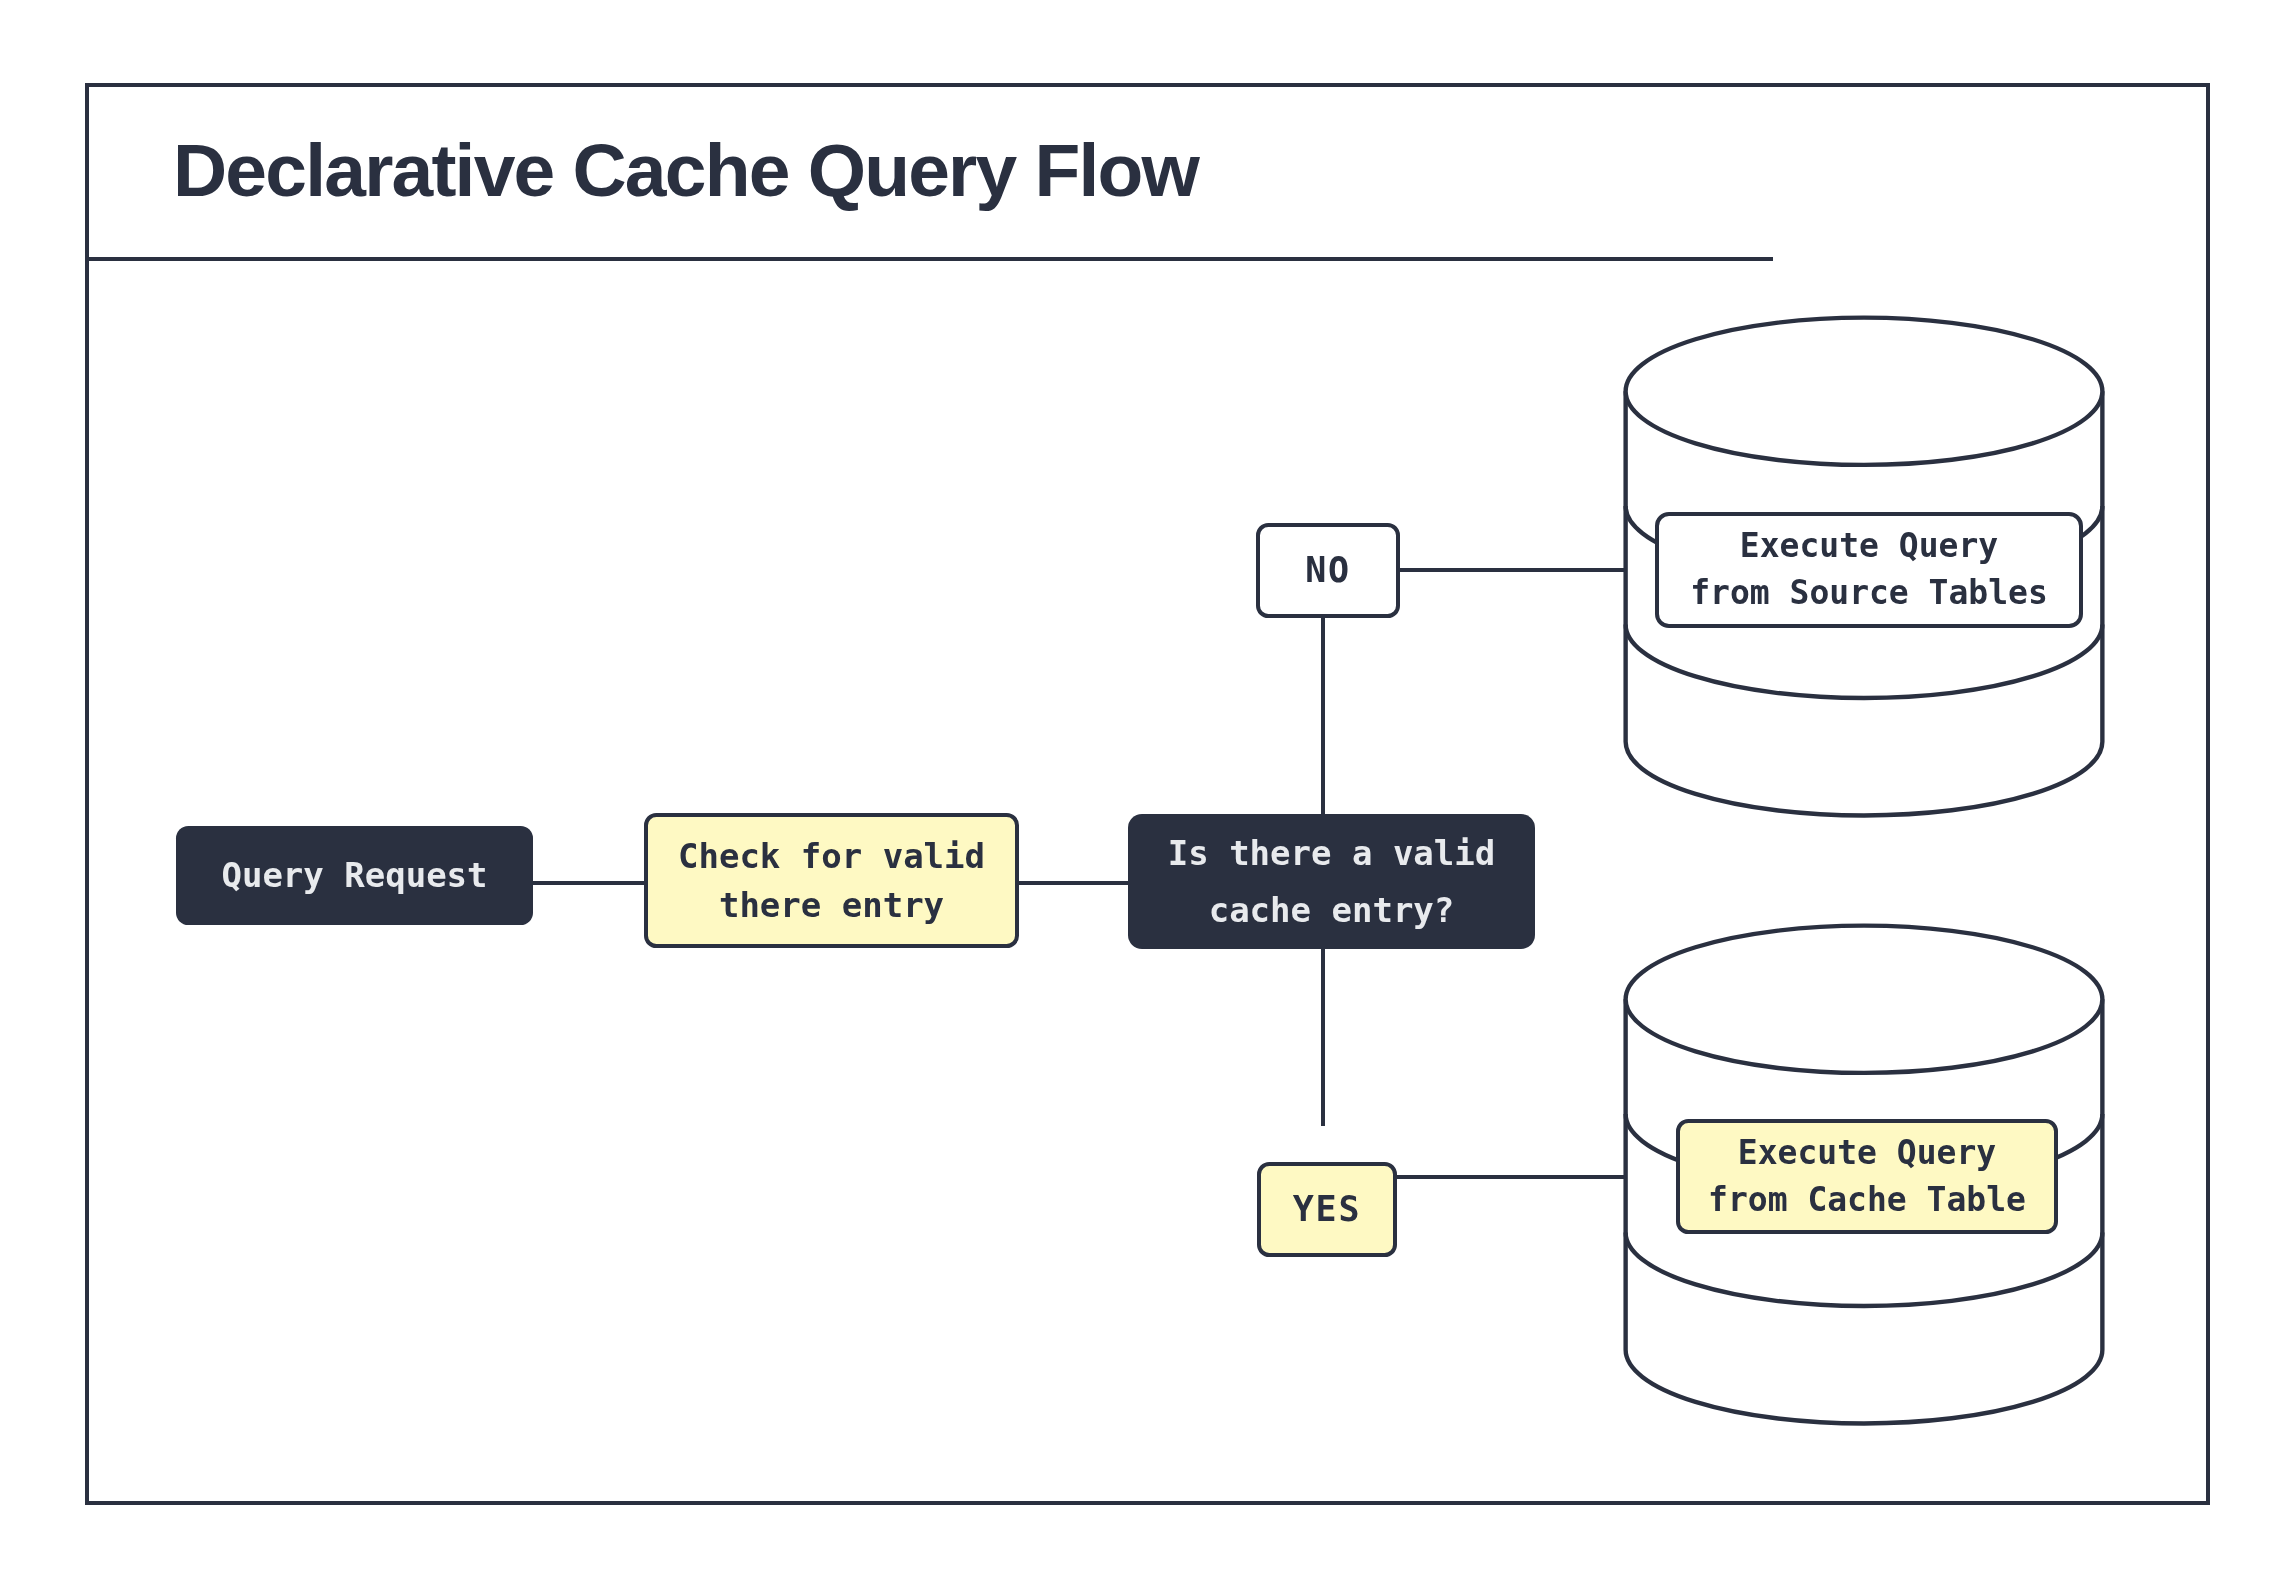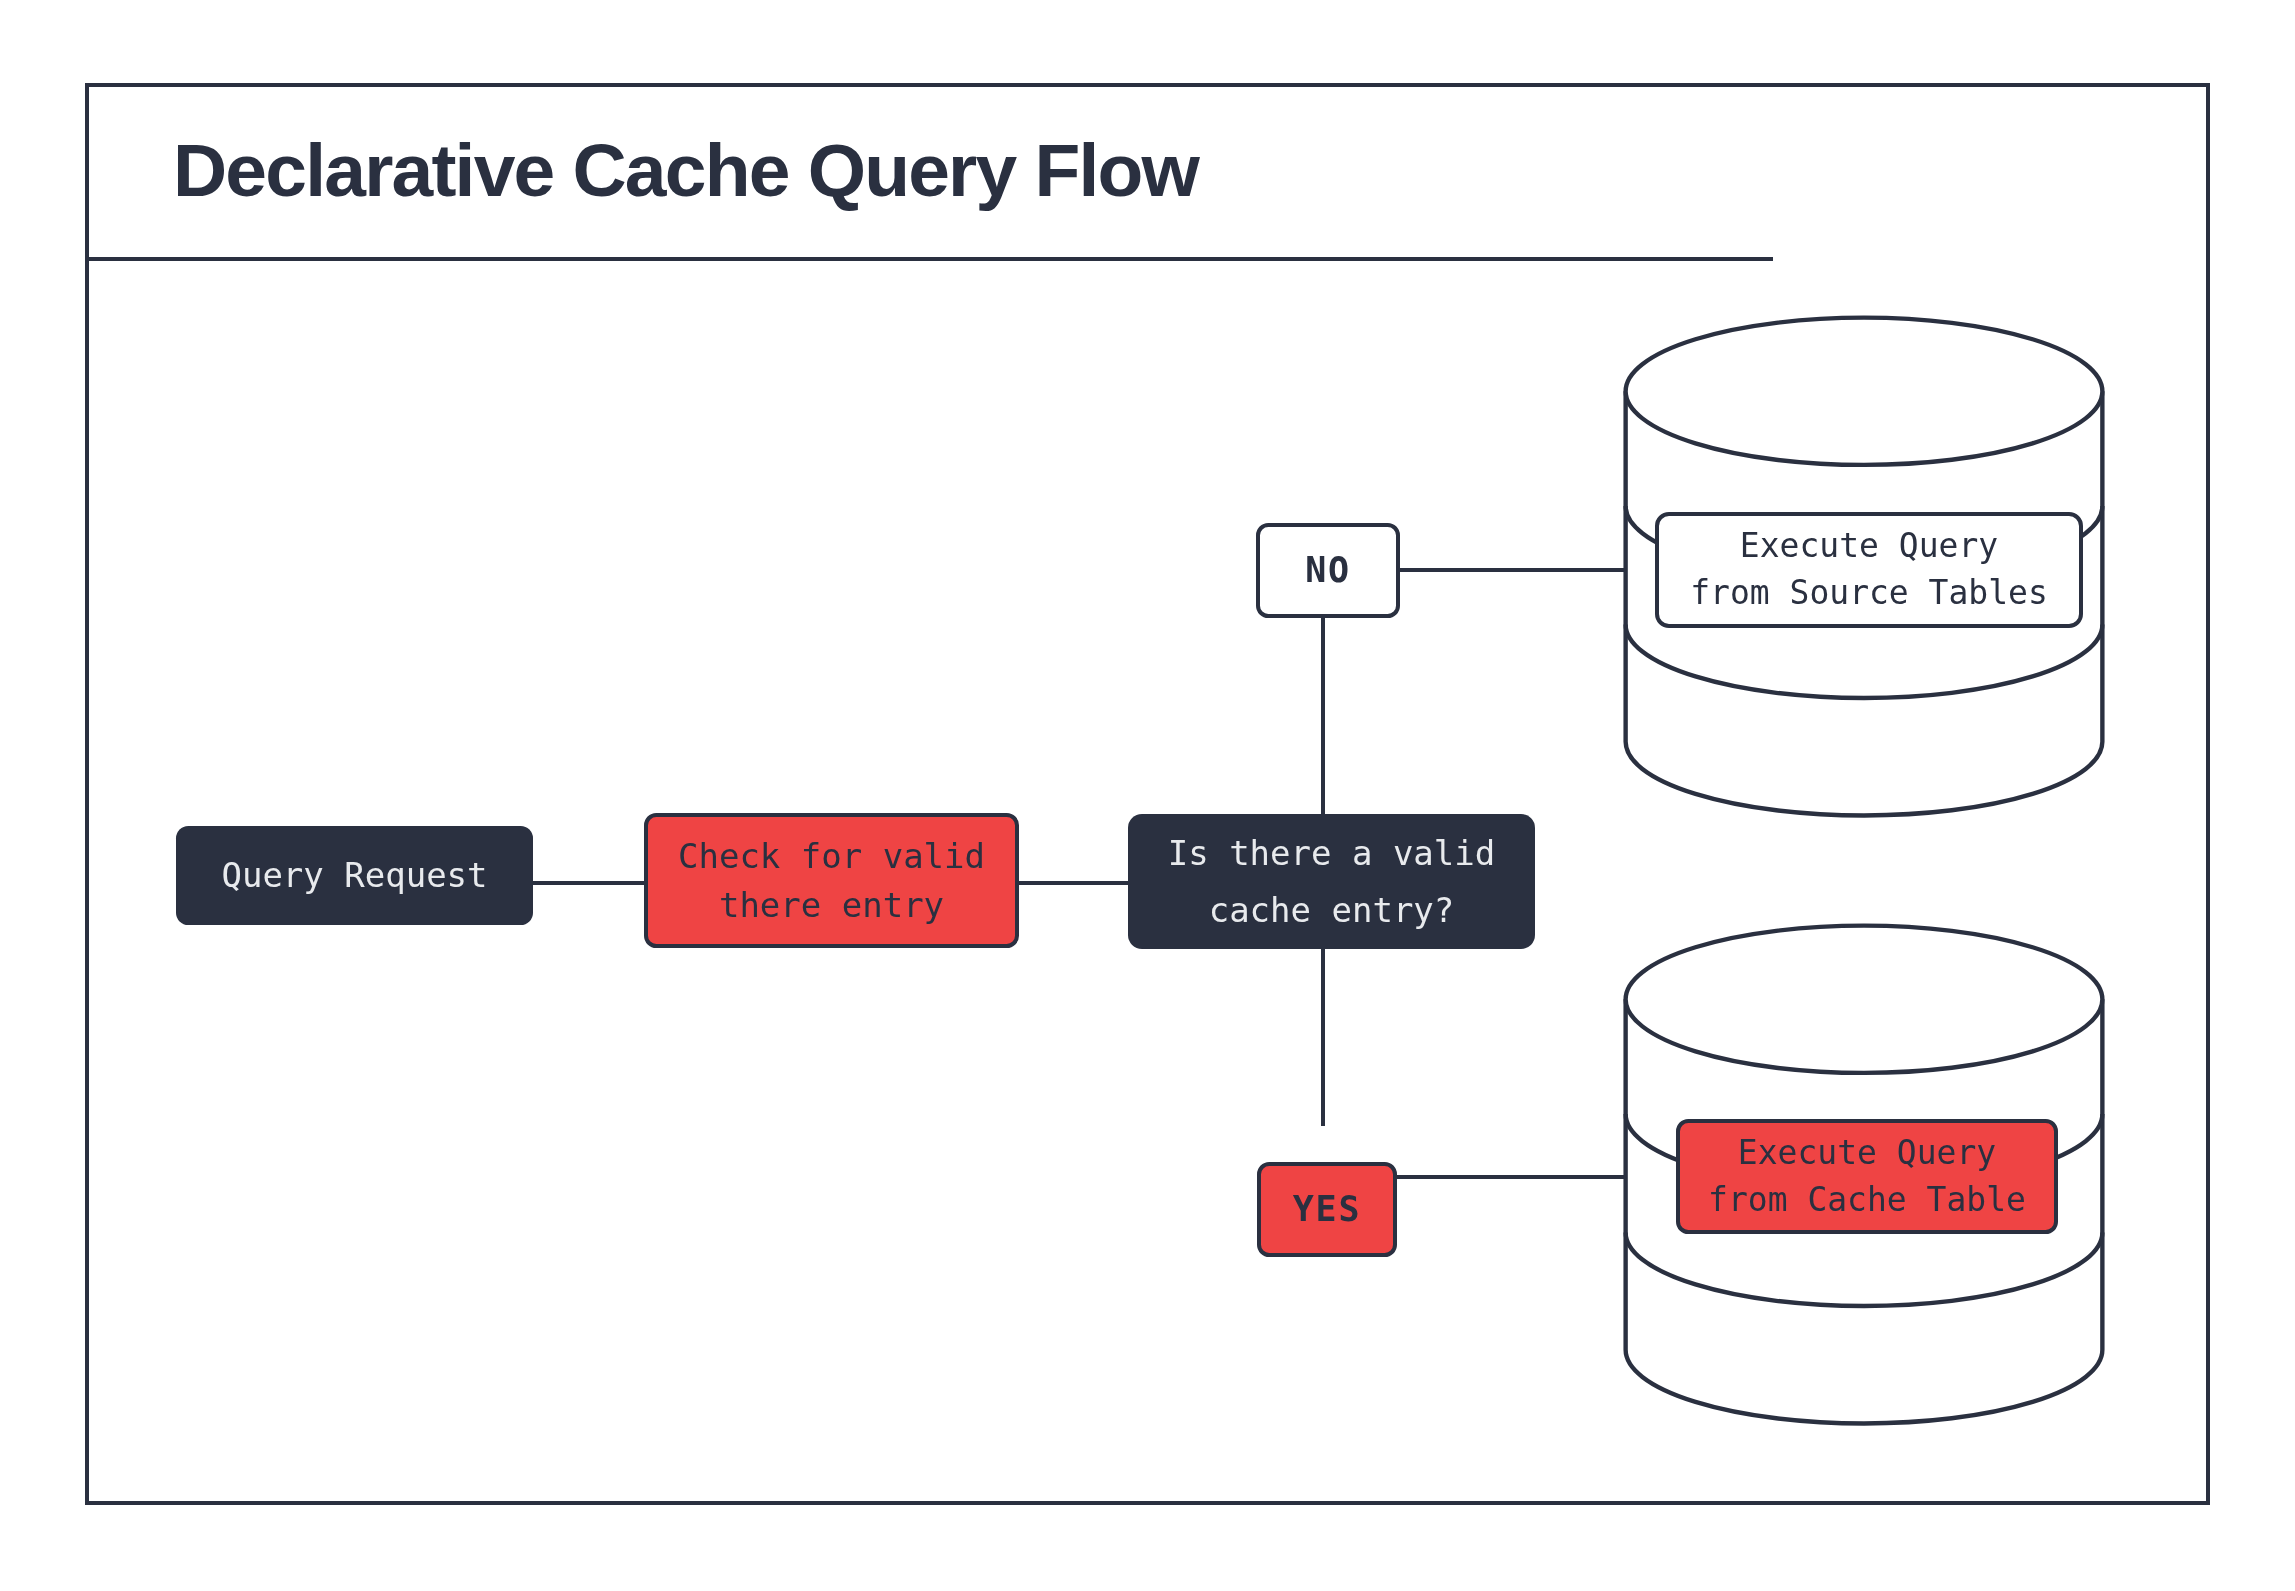--- a/index.html
+++ b/index.html
@@ -17,24 +17,24 @@
   }
   .title{
     position:absolute;left:88px;top:44px;
     font-family:"Liberation Sans","DejaVu Sans",sans-serif;
     font-weight:bold;font-size:75px;letter-spacing:-1.8px;color:#2A3040;
     white-space:nowrap;
   }
   .node{
     position:absolute;box-sizing:border-box;display:flex;flex-direction:column;
     align-items:center;justify-content:center;text-align:center;
-    font-size:34px;line-height:1.42;white-space:nowrap;
+    font-size:34px;line-height:1.42;white-space:nowrap;font-weight:bold;
   }
   .dark{background:#2A3040;color:#E8EAED;border-radius:14px;}
-  .green{background:#ef4444;color:#2A3040;border:4.4px solid #2A3040;border-radius:12.3px;}
+  .green{background:#fef9c3;color:#2A3040;border:4.4px solid #2A3040;border-radius:12.3px;}
   .whitebox{background:#ffffff;color:#2A3040;border:4.4px solid #2A3040;border-radius:12.3px;}
   .tag{font-weight:bold;font-size:35px;letter-spacing:1.8px;}
   .conn{position:absolute;background:#2A3040;}
   .cyl{position:absolute;}
 </style>
 </head>
 <body>
 
 <div class="canvas">
 

